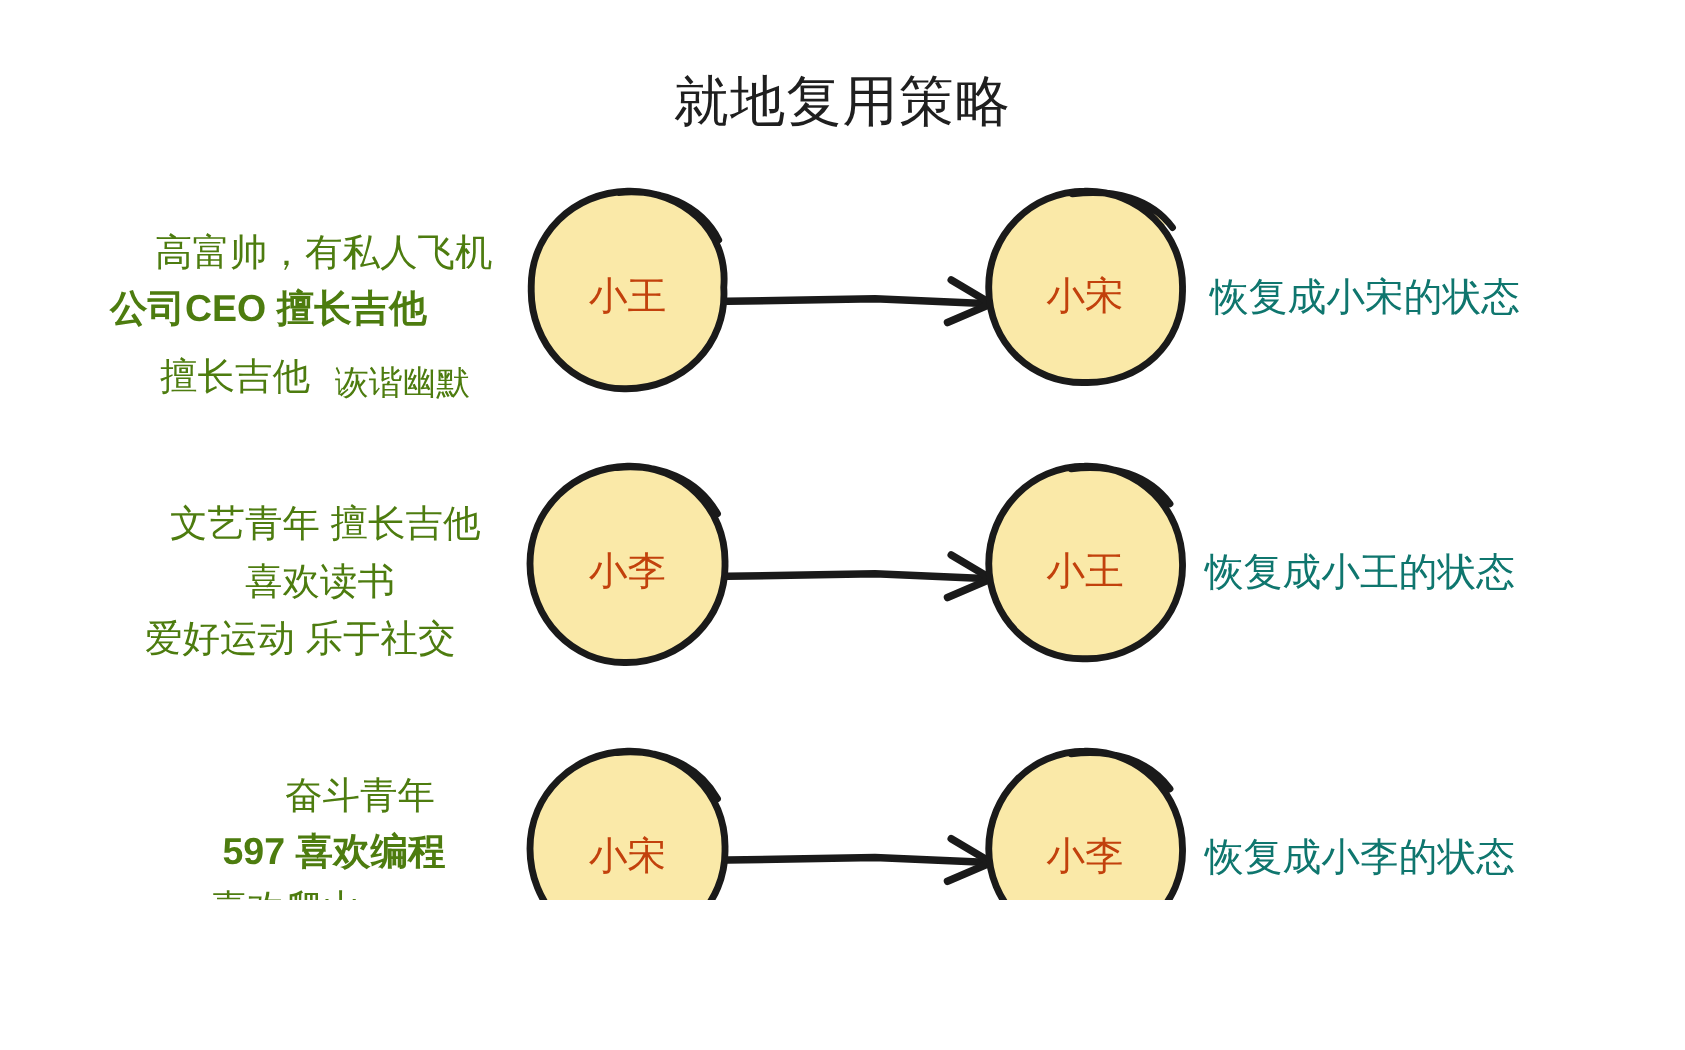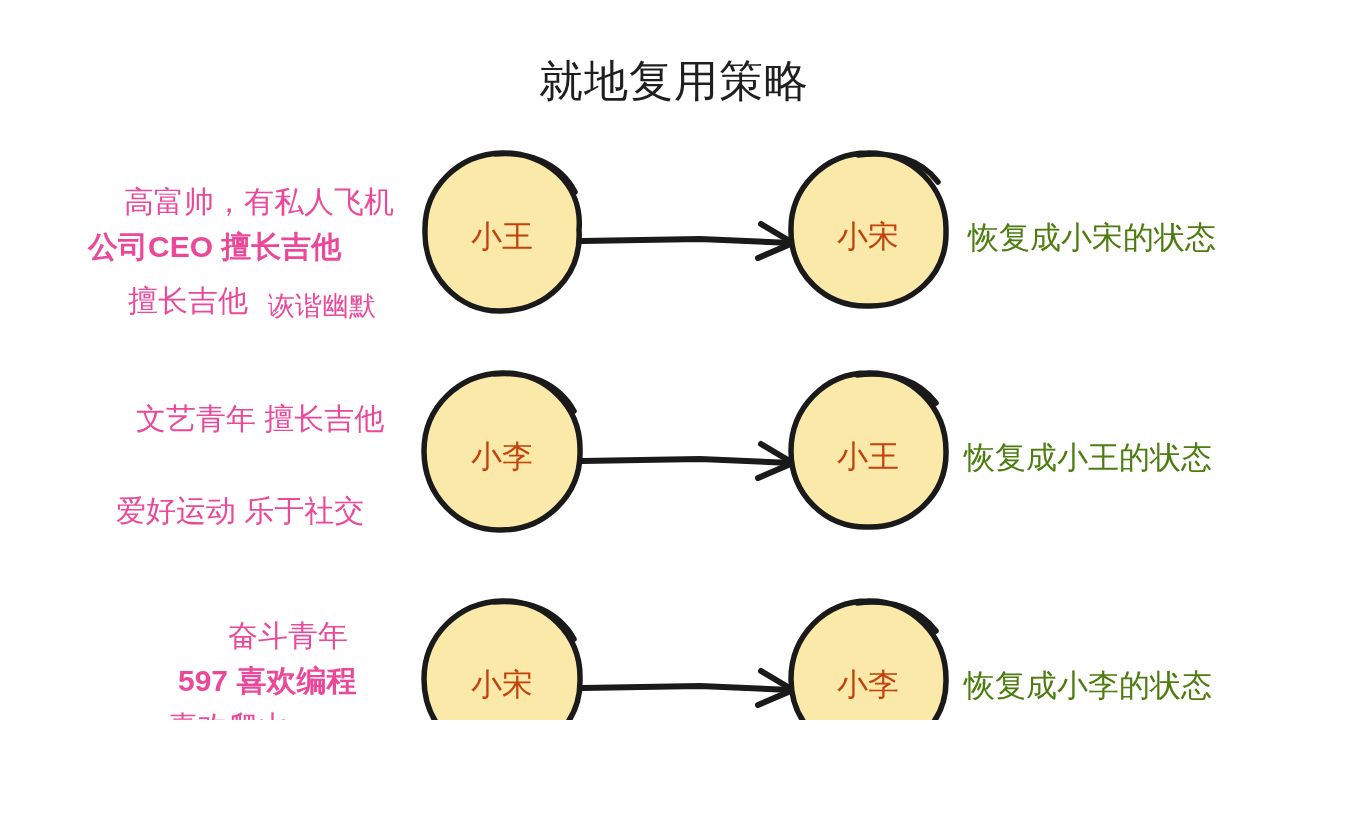--- a/index.html
+++ b/index.html
@@ -45,28 +45,28 @@
     text-align: center;
     font-size: 31px;
     font-weight: 400;
     color: #c2410c;
     white-space: nowrap;
   }
   .state-text {
     position: absolute;
     font-size: 31px;
     font-weight: 400;
-    color: #4d7c0f;
+    color: #0f766e;
     white-space: nowrap;
   }
   .trait {
     position: absolute;
     font-size: 30px;
     font-weight: 400;
-    color: #ec4899;
+    color: #4d7c0f;
     white-space: nowrap;
   }
   .trait.bold {
     font-weight: 700;
   }
   .trait.small {
     font-size: 27px;
   }
 </style>
 </head>
@@ -135,20 +135,21 @@
   <div class="trait" style="left:124px; top:182px;">高富帅，有私人飞机</div>
   <div class="trait bold" style="left:88px; top:227px;">公司CEO  擅长吉他</div>
   <div class="trait" style="left:128px; top:281px;">擅长吉他</div>
   <div class="trait small" style="left:268px; top:288px;">诙谐幽默</div>
 
   <div class="node-label" style="left:422px; top:216px;">小王</div>
   <div class="node-label" style="left:788px; top:216px;">小宋</div>
   <div class="state-text" style="left:968px; top:217px;">恢复成小宋的状态</div>
 
   <div class="trait" style="left:136px; top:399px;">文艺青年  擅长吉他</div>
+  <div class="trait" style="left:196px; top:445px;">喜欢读书</div>
   <div class="trait" style="left:116px; top:491px;">爱好运动   乐于社交</div>
 
   <div class="node-label" style="left:422px; top:436px;">小李</div>
   <div class="node-label" style="left:788px; top:436px;">小王</div>
   <div class="state-text" style="left:964px; top:437px;">恢复成小王的状态</div>
 
   <div class="trait" style="left:228px; top:616px;">奋斗青年</div>
   <div class="trait bold" style="left:178px; top:661px;">597   喜欢编程</div>
   <div class="trait" style="left:168px; top:707px;">喜欢爬山</div>
 

